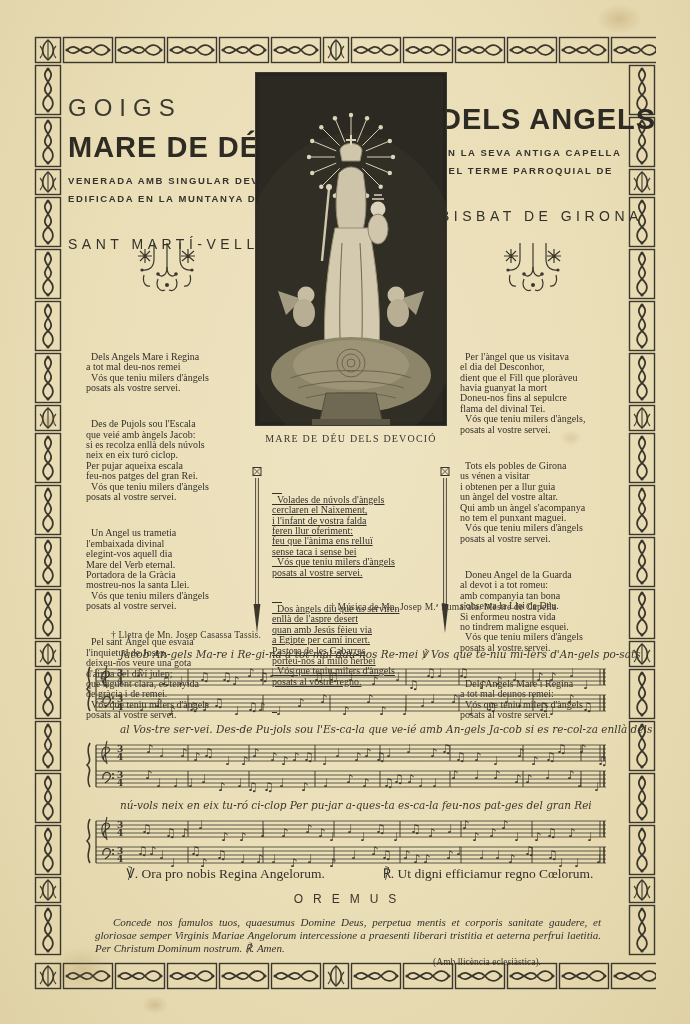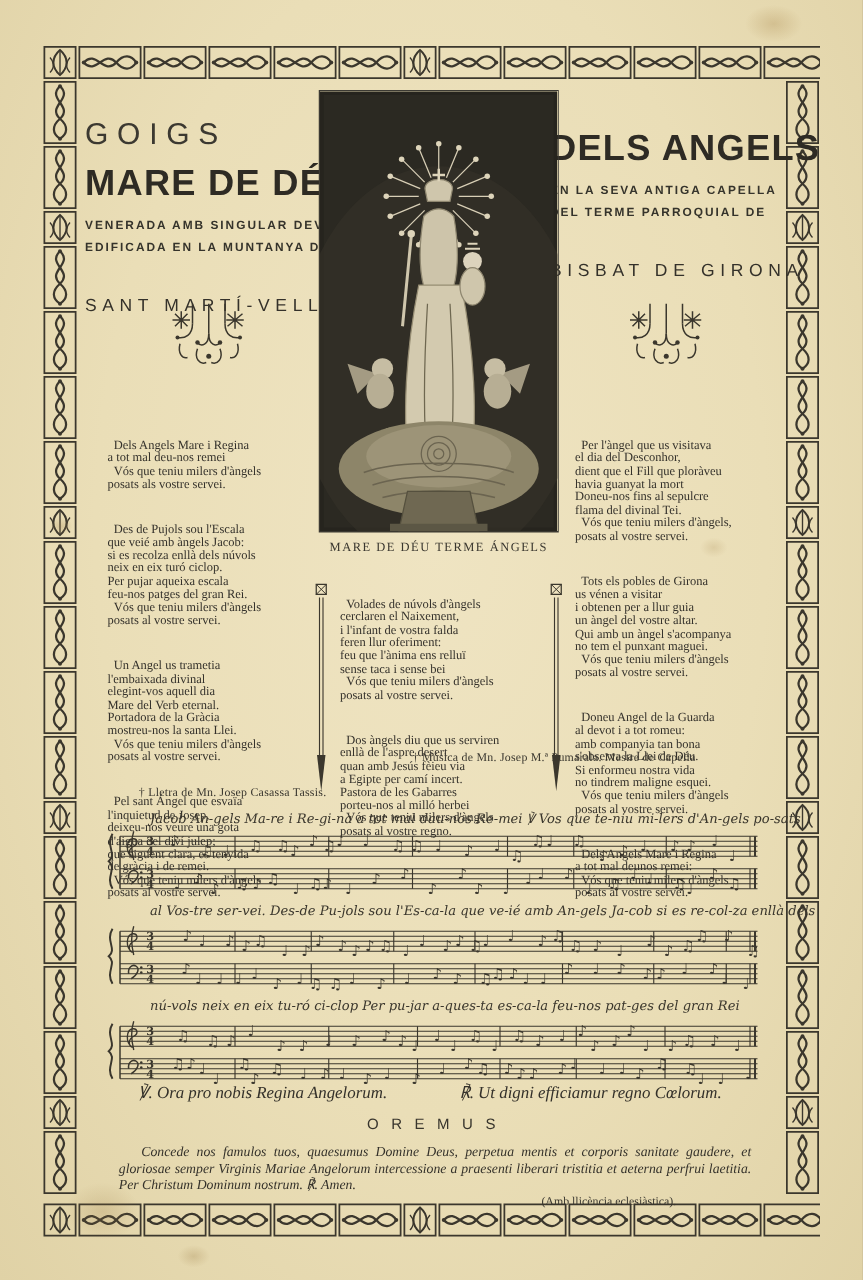--- a/index.html
+++ b/index.html
@@ -26,36 +26,36 @@
   .place{font-size:14px;letter-spacing:4.5px;margin-top:32px;font-weight:400;white-space:nowrap;color:#34312a;}
   [data-name="fleuron-left"]{left:130px;top:241px;}
   [data-name="fleuron-right"]{left:496px;top:241px;}
   
   [data-name="statue-photo"]{left:256px;top:73px;width:190px;height:352px;line-height:0;box-shadow:0 0 0 1px #3c3a33;}
   [data-name="photo-caption"]{left:250px;top:433px;width:202px;text-align:center;font-size:10px;letter-spacing:1.2px;color:#3a372f;}
   
   .col{font-size:10px;line-height:10.4px;white-space:pre-wrap;color:#34312b;}
   .col .stanza{margin-bottom:5px;}
   [data-name="column-1"]{left:86px;top:331px;width:180px;}
-  [data-name="column-2"]{left:272px;top:458px;width:186px;}
+  [data-name="column-2"]{left:272px;top:474px;width:186px;text-decoration:underline;}
   [data-name="column-3"]{left:460px;top:331px;width:170px;}
   [data-name="column-divider-1"]{left:250px;top:466px;line-height:0;}
   [data-name="column-divider-2"]{left:438px;top:466px;line-height:0;}
   .credit{font-size:9.5px;color:#3a372f;letter-spacing:.2px;}
   [data-name="credit-lyrics"]{left:111px;top:630px;}
   [data-name="credit-music"]{left:330px;top:602px;}
   
   [data-name="music-score"]{left:84px;top:647px;width:524px;}
   .msystem{margin-bottom:6px;}
   .mlyric{font-family:"DejaVu Serif","Liberation Serif",serif;font-style:italic;font-size:10.5px;
           padding-left:36px;white-space:nowrap;color:#3a362c;height:14px;}
   .mstaff{line-height:0;}
   
-  [data-name="responsory"]{left:88px;top:864px;width:512px;display:flex;justify-content:center;gap:58px;
-      font-style:italic;font-size:13.5px;color:#34312a;white-space:nowrap;}
+  [data-name="responsory"]{left:104px;top:864px;width:512px;display:flex;justify-content:center;gap:58px;
+      font-size:13.5px;color:#34312a;white-space:nowrap;}
   [data-name="oremus-heading"]{left:70px;top:892px;width:550px;text-align:center;
       font-family:"Liberation Sans","DejaVu Sans",sans-serif;font-size:12px;letter-spacing:10px;color:#38352d;text-indent:10px;}
   [data-name="prayer-text"]{left:95px;top:916px;width:506px;font-style:italic;font-size:11px;line-height:13px;
       text-align:justify;text-indent:18px;color:#34312a;}
   [data-name="license-note"]{left:95px;top:957px;width:506px;text-align:right;font-size:9.5px;color:#3a372f;padding-right:60px;box-sizing:border-box;}
   [data-name="watermark"]{right:22px;top:1053px;font-family:"Liberation Sans","DejaVu Sans",sans-serif;
       font-size:13px;font-weight:700;color:#cdc3a5;text-shadow:0 1px 0 rgba(255,255,255,.35);}
   
   .stain{border-radius:50%;pointer-events:none;}
   .st1{left:596px;top:4px;width:46px;height:30px;background:radial-gradient(closest-side,rgba(168,134,74,.30),rgba(168,134,74,0));}
@@ -693,21 +693,21 @@
         <ellipse cx="132" cy="293" rx="10" ry="11" fill="#978e76"></ellipse>
 <ellipse cx="95" cy="302" rx="80" ry="38" fill="#8d8569"></ellipse>
 <ellipse cx="95" cy="292" rx="58" ry="25" fill="#9d9478"></ellipse>
 <circle cx="95" cy="290" r="4" fill="none" stroke="#6b6450"></circle>
         <circle cx="95" cy="290" r="9" fill="none" stroke="#6b6450"></circle>
         <circle cx="95" cy="290" r="14" fill="none" stroke="#6b6450"></circle>
 <path d="M35,305 C60,295 130,295 155,305 M42,315 C70,306 120,306 148,315 M50,325 C75,318 115,318 140,325" fill="none" stroke="#6b6450" stroke-width="1.2"></path>
 <path d="M70,320 L120,320 L127,352 L63,352 Z" fill="#6f6852" stroke="#55503e"></path>
 <rect x="56" y="346" width="78" height="6" fill="#5c5745"></rect>
 </svg></div>
-  <div class="abs" data-name="photo-caption">MARE DE DÉU TERME ÁNGELS</div>
+  <div class="abs" data-name="photo-caption">MARE DE DÉU DELS DEVOCIÓ</div>
 
   <div class="abs col" data-name="column-1">
     <div class="stanza" data-name="stanza">  Dels Angels Mare i Regina
 a tot mal deu-nos remei
   Vós que teniu milers d'àngels
 posats als vostre servei.</div>
     <div class="stanza" data-name="stanza">  Des de Pujols sou l'Escala
 que veié amb àngels Jacob:
 si es recolza enllà dels núvols
 neix en eix turó ciclop.

